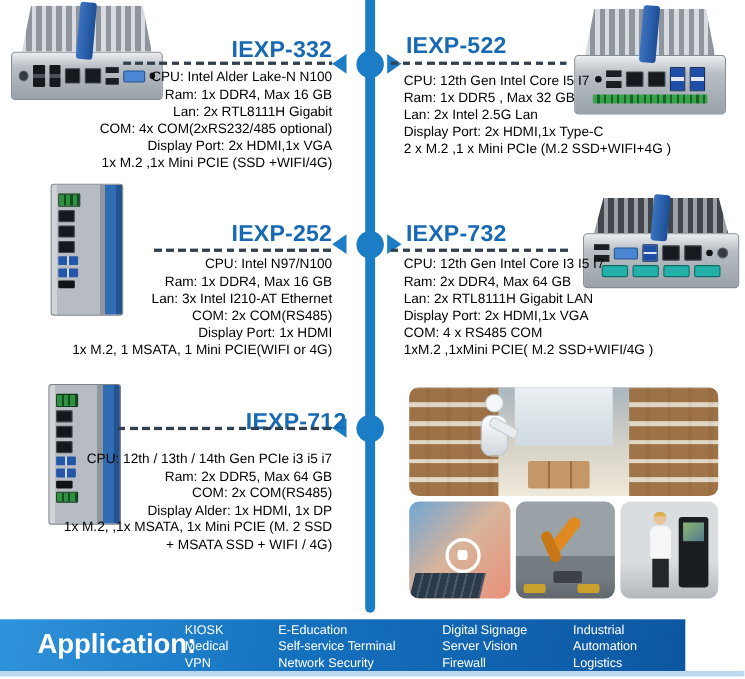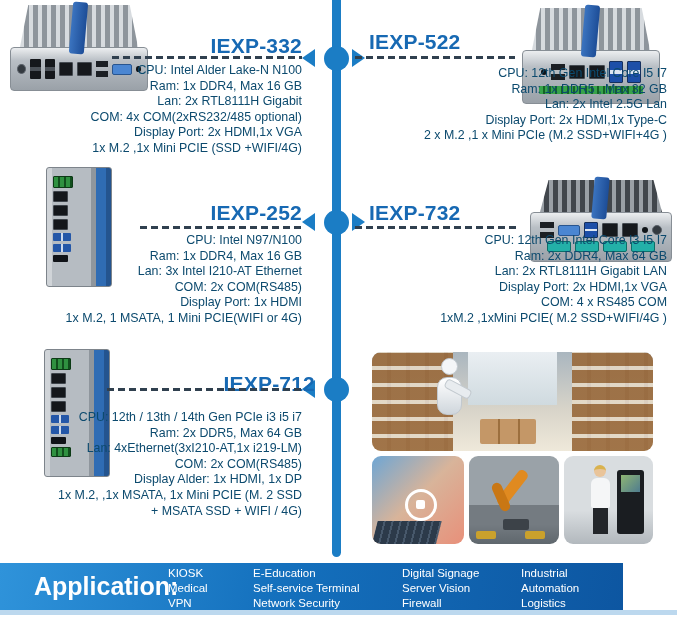--- a/index.html
+++ b/index.html
@@ -13,23 +13,23 @@
   .tri{position:absolute;width:0;height:0;border-top:9px solid transparent;border-bottom:9px solid transparent}
   .tri.l{border-right:13px solid #1b7dc5}
   .tri.r{border-left:13px solid #1b7dc5}
 
   
   .dash{position:absolute;height:2.5px;background:repeating-linear-gradient(90deg,#30404f 0 7px,transparent 7px 11px)}
 
   
   .ptitle{position:absolute;margin:0;font-size:21px;font-weight:bold;color:#1769b3;letter-spacing:.2px;white-space:nowrap}
   .specs{position:absolute;margin:0}
-  .specs p{margin:0;font-size:12.4px;line-height:15.6px;color:#0c4a6e}
+  .specs p{margin:0;font-size:12.4px;line-height:15.6px;color:#000000}
   .al-r{text-align:right}
-  .al-l{text-align:right}
+  .al-l{text-align:left}
 
   
   .pc{position:absolute}
   .fins{position:relative;height:42px;margin:0 10px;
         background:repeating-linear-gradient(90deg,#d7dbdf 0 4px,#8e959c 4px 9px);
         clip-path:polygon(7% 0,93% 0,100% 100%,0 100%)}
   .fins.dark{background:repeating-linear-gradient(90deg,#9aa0a6 0 4px,#41464c 4px 9px)}
   .fins.short{height:32px}
   .ribbon{position:absolute;left:50%;top:-3px;width:15px;height:52px;margin-left:-8px;z-index:2;
           background:linear-gradient(90deg,#3b74c0,#1d4d97);border-radius:3px;transform:rotate(5deg)}
@@ -252,21 +252,20 @@
         <span class="dn-usb"></span>
         <span class="dn-dark"></span>
         <span class="dn-term" style="height:8px"></span>
       </div>
     </div>
     <h2 class="ptitle" style="right:362px;top:372px">IEXP-712</h2>
     <div class="dash" style="left:107px;top:388px;width:195px"></div>
     <div class="specs al-r" style="right:375px;top:410px;width:250px">
       <p>CPU: 12th / 13th / 14th Gen PCIe i3 i5 i7</p>
       <p>Ram: 2x DDR5, Max 64 GB</p>
-      <p>Lan: 4xEthernet(3xI210-AT,1x i219-LM)</p>
       <p>COM: 2x COM(RS485)</p>
       <p>Display Alder: 1x HDMI, 1x DP</p>
       <p>1x M.2, ,1x MSATA, 1x Mini PCIE (M. 2 SSD + MSATA SSD + WIFI / 4G)</p>
     </div>
   </section>
 
   
   <div class="tile tile-warehouse">
     <div class="shelf left"></div>
     <div class="shelf right"></div>

